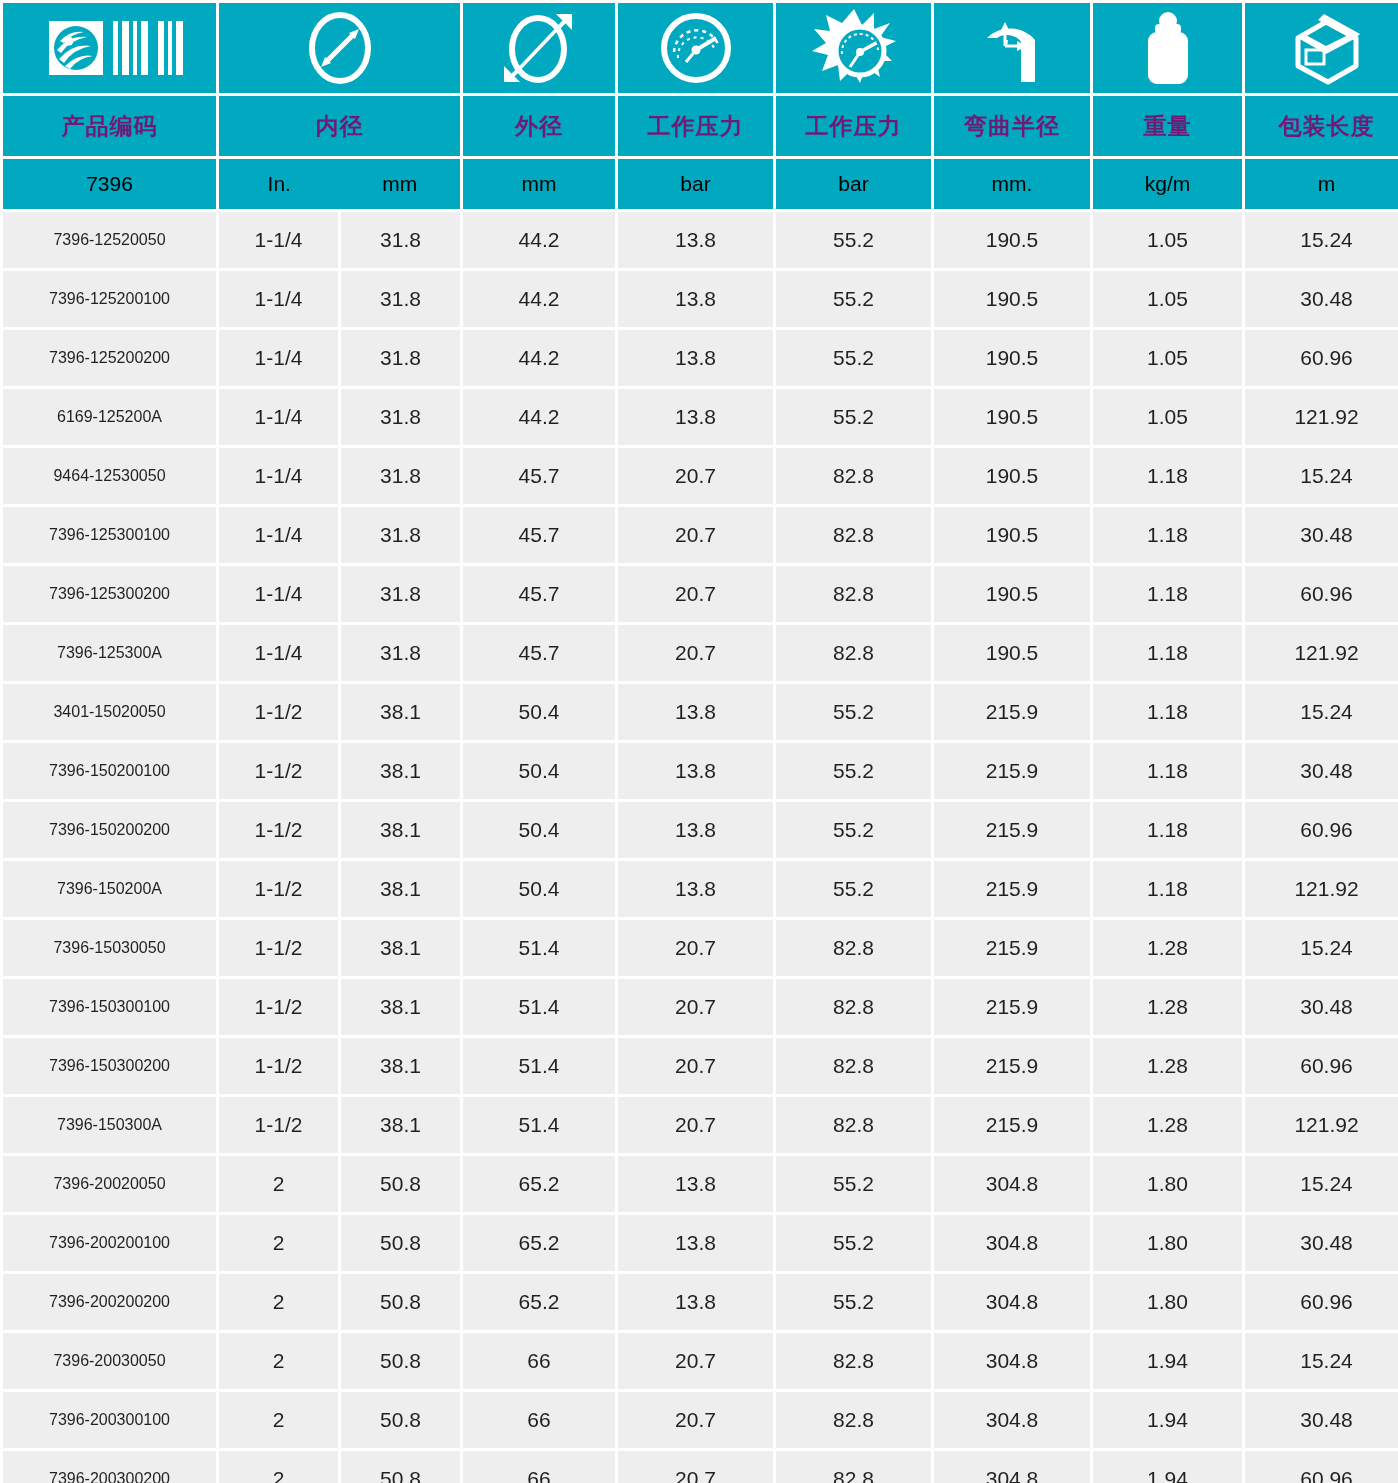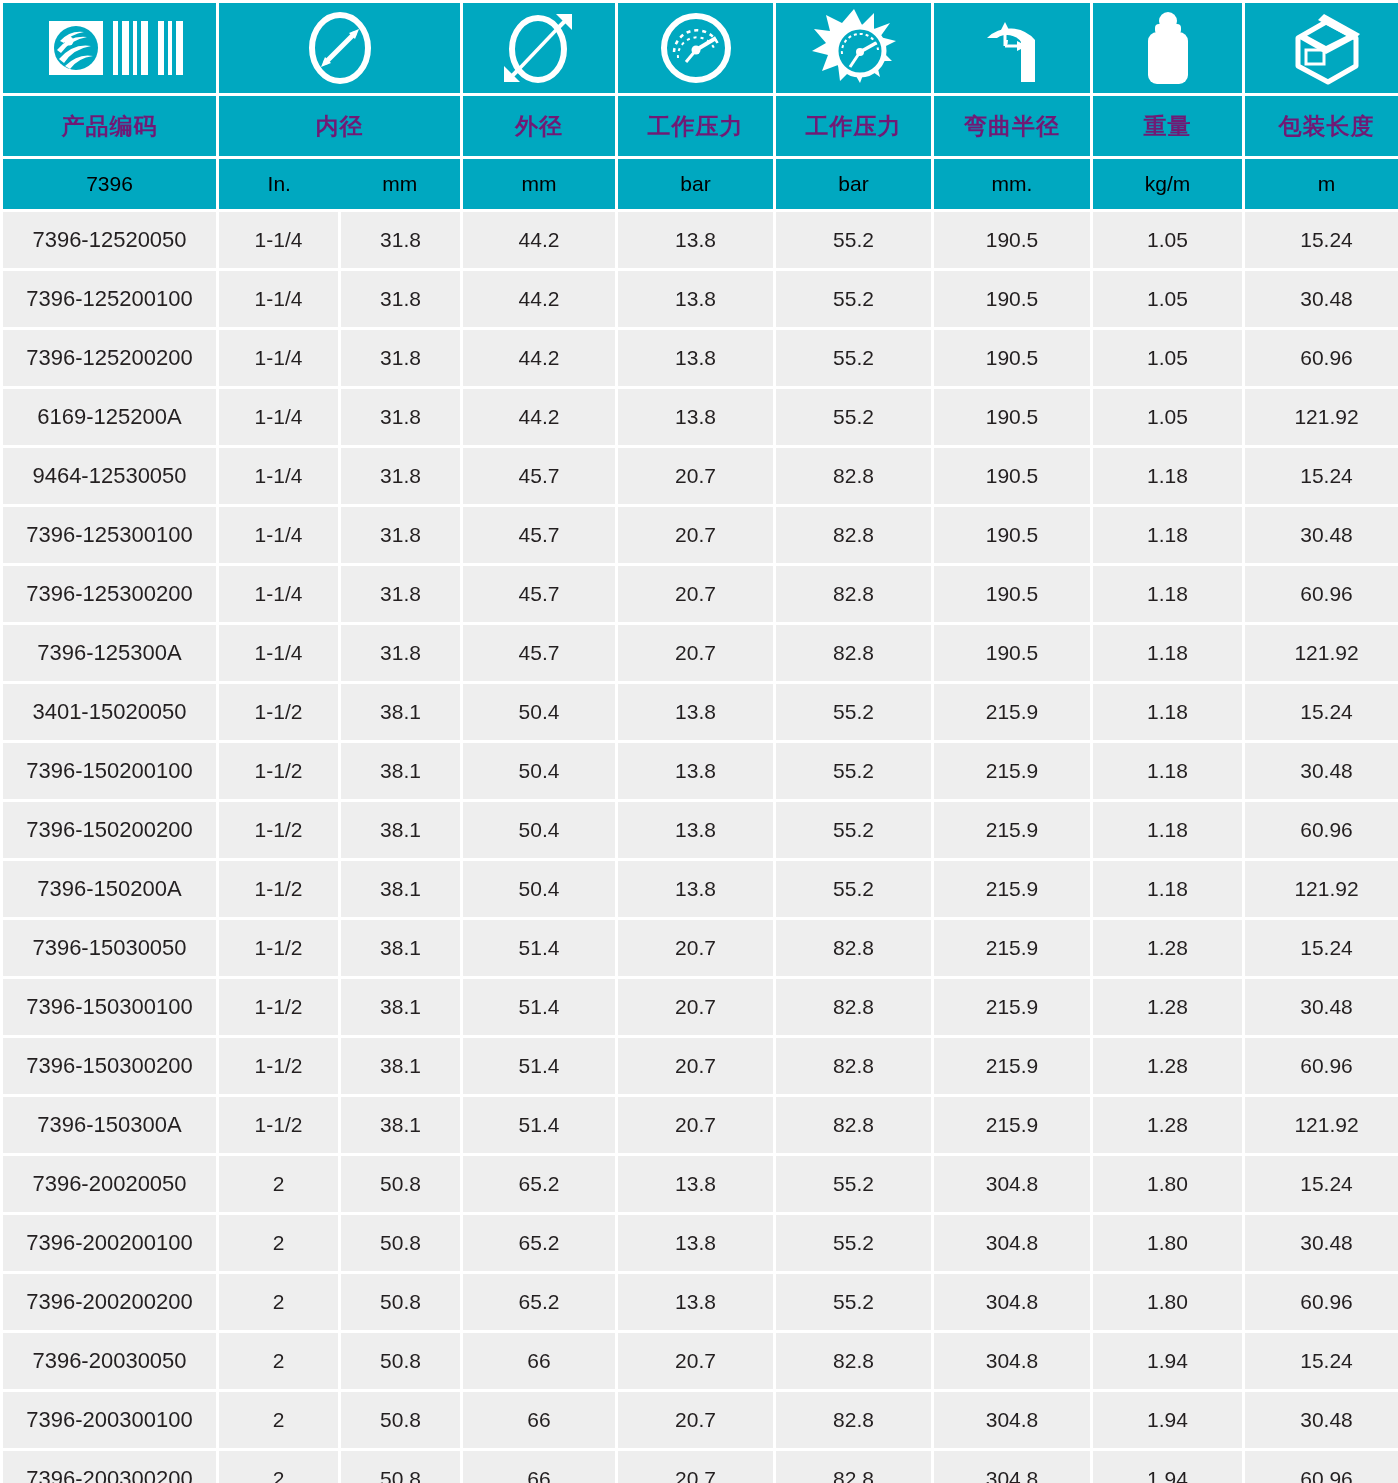--- a/index.html
+++ b/index.html
@@ -87,21 +87,21 @@
   tr.data-row td {
     background: #eeeeee;
     color: #231f20;
     height: 56px;
     text-align: center;
     vertical-align: middle;
     font-size: 21px;
     padding: 0;
     white-space: nowrap;
   }
-  tr.data-row td.code-cell { font-size: 22px; }
+  tr.data-row td.code-cell { font-size: 16px; }
 </style>
 </head>
 <body>
 
 <table class="spec">
   <colgroup>
     <col class="c-code">
       <col class="c-id-in">
       <col class="c-id-mm">
       <col class="c-od">

